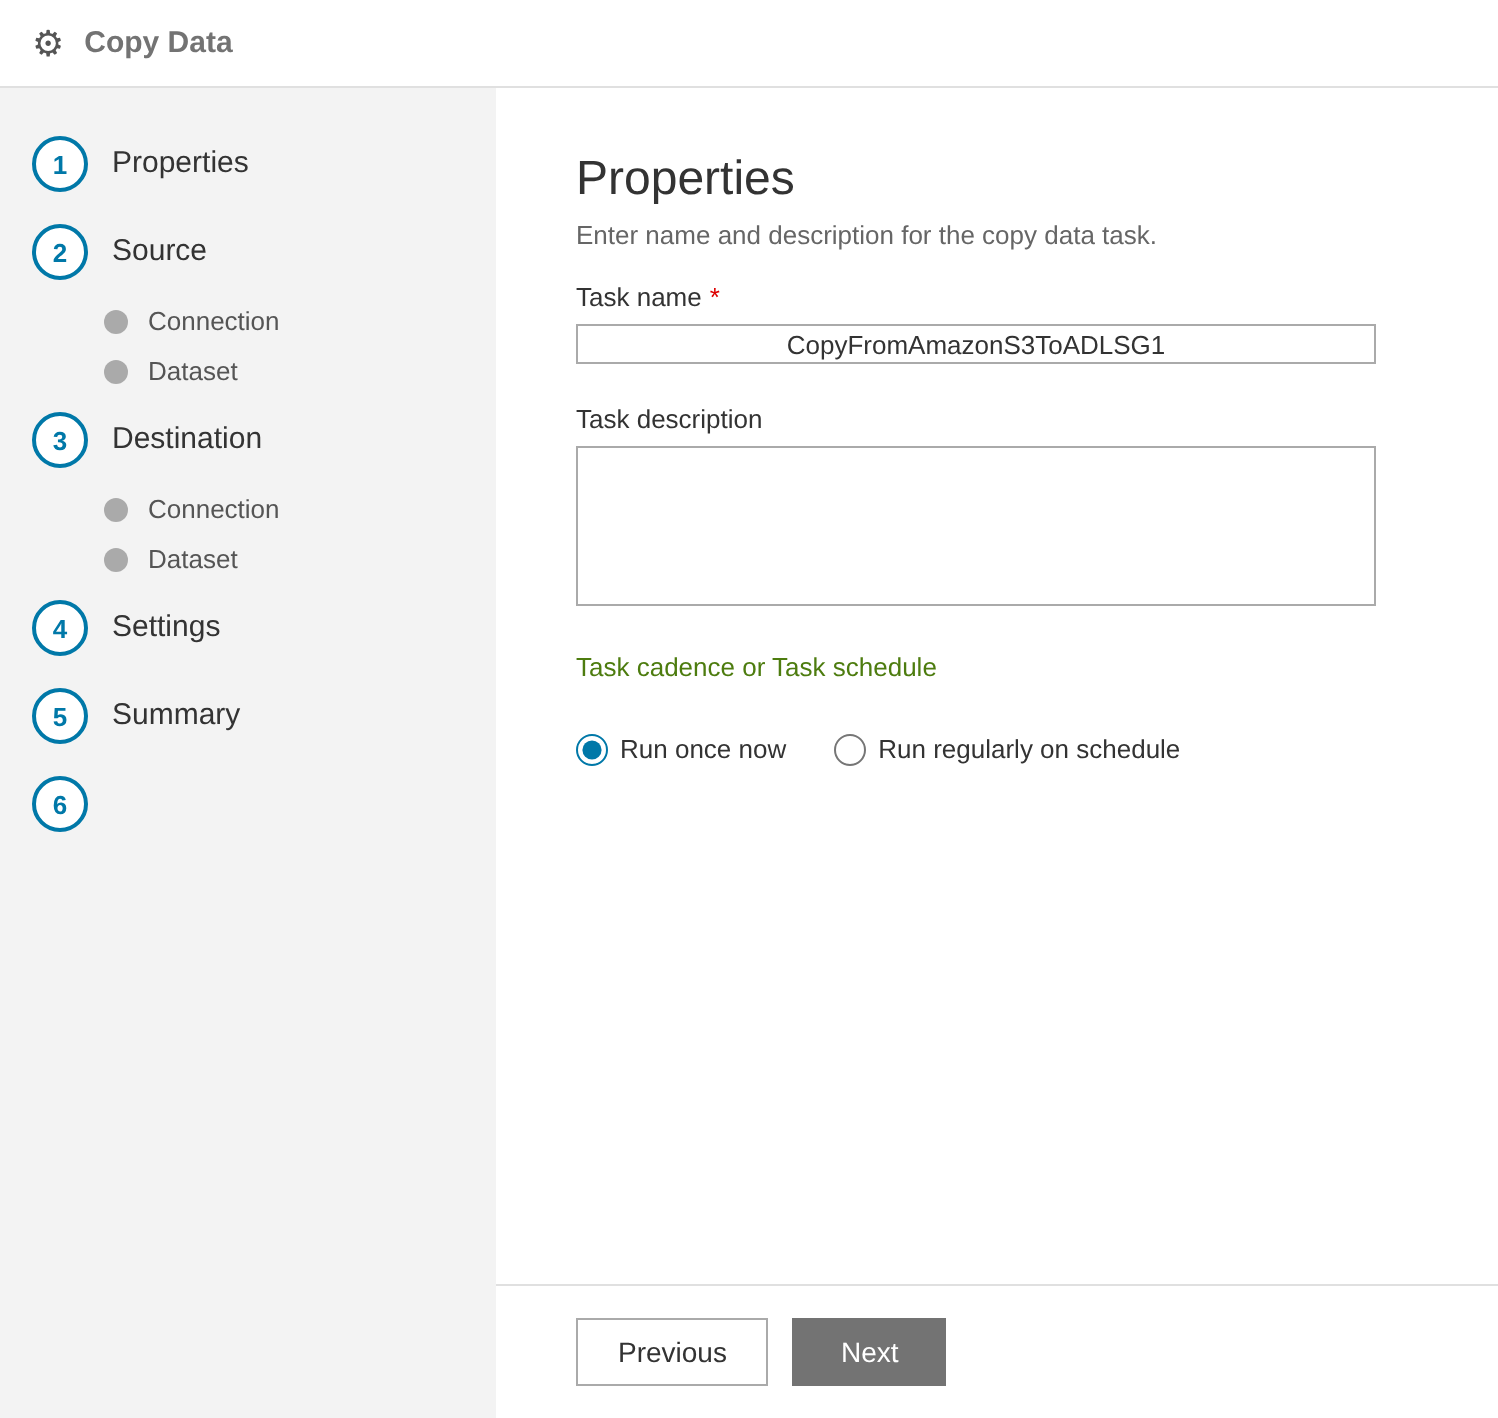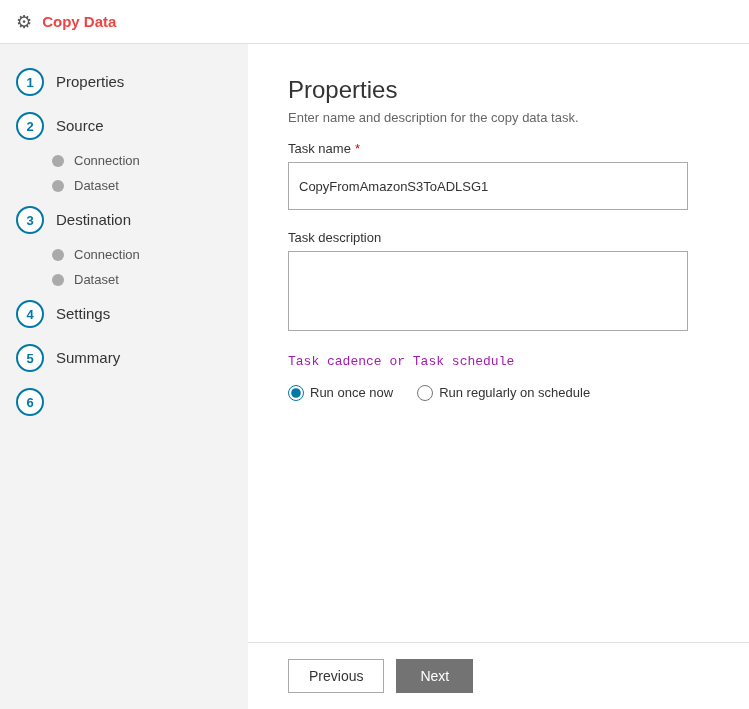--- a/index.html
+++ b/index.html
@@ -25,21 +25,21 @@
       height: 44px;
       flex-shrink: 0;
     }
     .top-bar-icon {
       color: #555;
       font-size: 18px;
     }
     .top-bar-title {
       font-size: 15px;
       font-weight: 600;
-      color: #ef4444;
+      color: #737373;
     }
 
     
     .main-layout {
       display: flex;
       flex: 1;
       overflow: hidden;
     }
 
     
@@ -139,46 +139,46 @@
       align-items: center;
       gap: 4px;
     }
     .required-star {
       color: #d00;
       font-size: 13px;
     }
 
     .text-input {
       width: 400px;
-      height: 48px;
+      height: 20px;
       border: 1px solid #aaa;
       padding: 4px 10px;
       font-size: 13px;
       color: #333;
       outline: none;
       margin-bottom: 20px;
+      text-align: center;
     }
 
     .textarea-input {
       width: 400px;
       height: 80px;
       border: 1px solid #aaa;
       padding: 6px 10px;
       font-size: 13px;
       color: #333;
       resize: none;
       outline: none;
       margin-bottom: 20px;
     }
 
     .schedule-section-label {
       font-size: 13px;
-      color: #a21caf;
-      margin-bottom: 16px;
-      font-family: Liberation Mono, monospace;
+      color: #4d7c0f;
+      margin-bottom: 26px;
     }
 
     .radio-group {
       display: flex;
       align-items: center;
       gap: 24px;
     }
     .radio-option {
       display: flex;
       align-items: flex-start;

